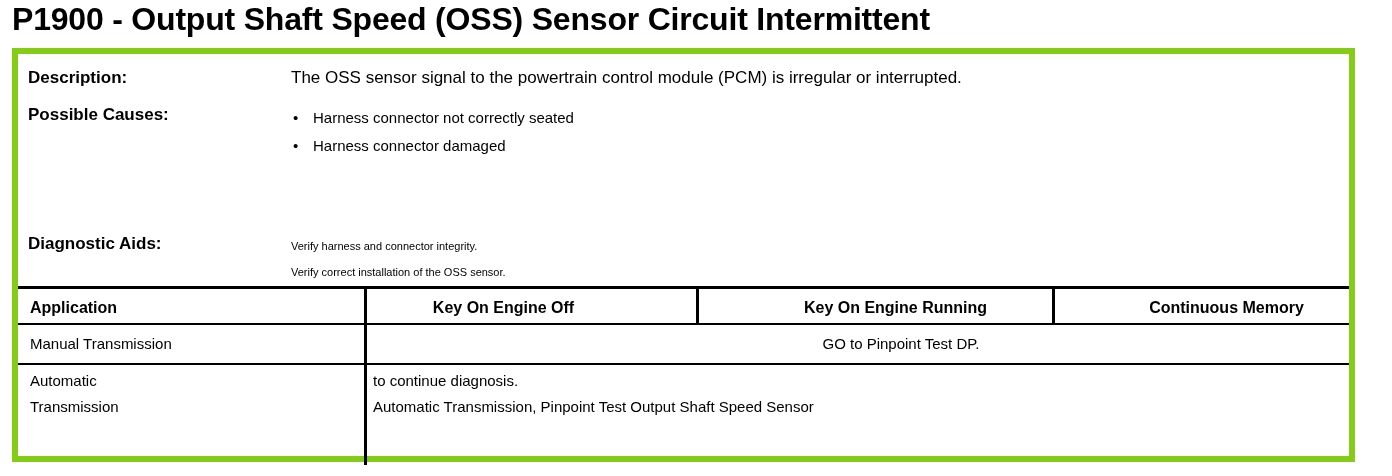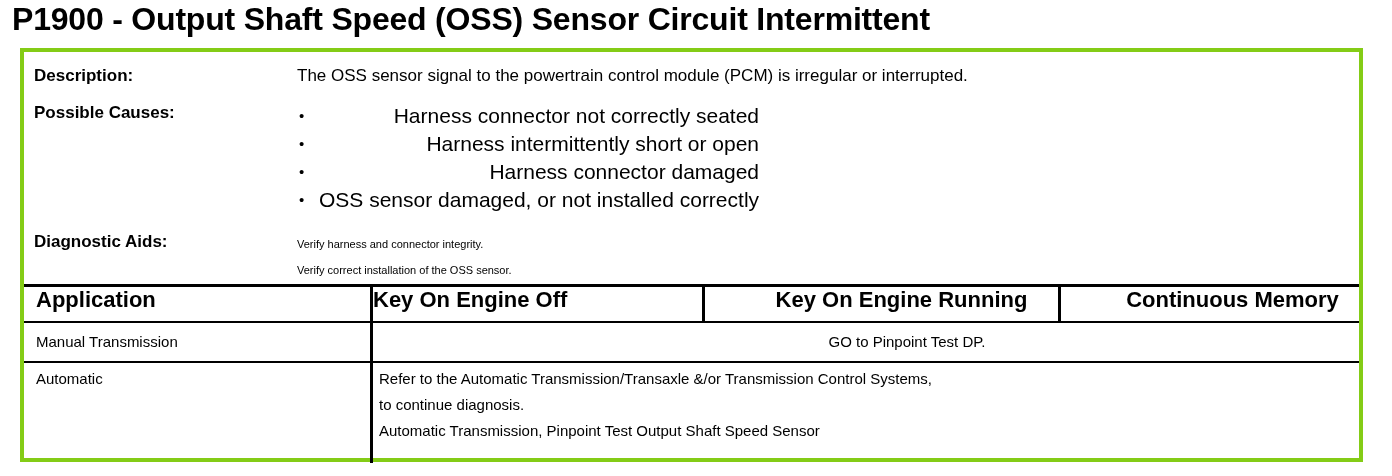--- a/index.html
+++ b/index.html
@@ -36,23 +36,22 @@
     line-height: 28px;
   }
 
   
   .frame {
     position: absolute;
     left: 12px;
     top: 48px;
     width: 1343px;
     height: 414px;
-    border: 4px solid #84cc16;
+    border: 6px solid #84cc16;
     box-sizing: border-box;
-    margin-left: 8px;
   }
 
   
   .hline {
     position: absolute;
     left: 0;
     width: 100%;
     background: #000;
   }
   .hline.thick { height: 3px; }
@@ -95,26 +94,25 @@
 
   .bullets {
     position: absolute;
     left: 273px;
     top: 50px;
     margin: 0;
     padding: 0;
     list-style: none;
   }
   .bullets li {
-    font-size: 21px;
+    font-size: 15px;
     line-height: 28px;
     white-space: nowrap;
     position: relative;
     padding-left: 22px;
-    text-align: right;
   }
   .bullets li::before {
     content: "\2022";
     position: absolute;
     left: 2px;
     top: 0;
     font-size: 15px;
   }
 
   .aids-lines {
@@ -124,29 +122,29 @@
   }
   .aids-lines div {
     font-size: 11px;
     line-height: 26px;
     white-space: nowrap;
   }
 
   
   .th {
     position: absolute;
-    top: 232px;
+    top: 238px;
     height: 31px;
     line-height: 31px;
-    font-size: 22px;
+    font-size: 16px;
     font-weight: bold;
     white-space: nowrap;
   }
   .th-app  { left: 12px;  text-align: left; }
-  .th-koeo { left: 349px; width: 273px; text-align: left; }
+  .th-koeo { left: 349px; width: 273px; text-align: center; }
   .th-koer { left: 681px; width: 393px; text-align: center; }
   .th-cm   { left: 1037px; width: 343px; text-align: center; }
 
   .td {
     position: absolute;
     font-size: 15px;
     white-space: nowrap;
   }
   .td-manual-app {
     left: 12px;
@@ -187,42 +185,40 @@
     <div class="vline v1"></div>
     <div class="vline v2"></div>
     <div class="vline v3"></div>
 
     <div class="info-label r-desc">Description:</div>
     <div class="info-body r-desc">The OSS sensor signal to the powertrain control module (PCM) is irregular or interrupted.</div>
 
     <div class="info-label r-causes">Possible Causes:</div>
     <ul class="bullets">
       <li>Harness connector not correctly seated</li>
-      <li>Harness intermittently short or open</li>
       <li>Harness connector damaged</li>
-      <li>OSS sensor damaged, or not installed correctly</li>
     </ul>
 
     <div class="info-label r-aids">Diagnostic Aids:</div>
     <div class="aids-lines">
       <div>Verify harness and connector integrity.</div>
       <div>Verify correct installation of the OSS sensor.</div>
     </div>
 
     <div class="th th-app">Application</div>
     <div class="th th-koeo">Key On Engine Off</div>
     <div class="th th-koer">Key On Engine Running</div>
     <div class="th th-cm">Continuous Memory</div>
 
     <div class="td td-manual-app">Manual Transmission</div>
     <div class="td td-manual-val">GO to Pinpoint Test DP.</div>
 
     <div class="td td-auto-app">
       <div>Automatic</div>
+      <div>Transmission</div>
     </div>
     <div class="td td-auto-val">
-      <div>Refer to the Automatic Transmission/Transaxle &amp;/or Transmission Control Systems,</div>
       <div>to continue diagnosis.</div>
       <div>Automatic Transmission, Pinpoint Test Output Shaft Speed Sensor</div>
     </div>
 
   </div>
 </div>
 
 </body></html>

